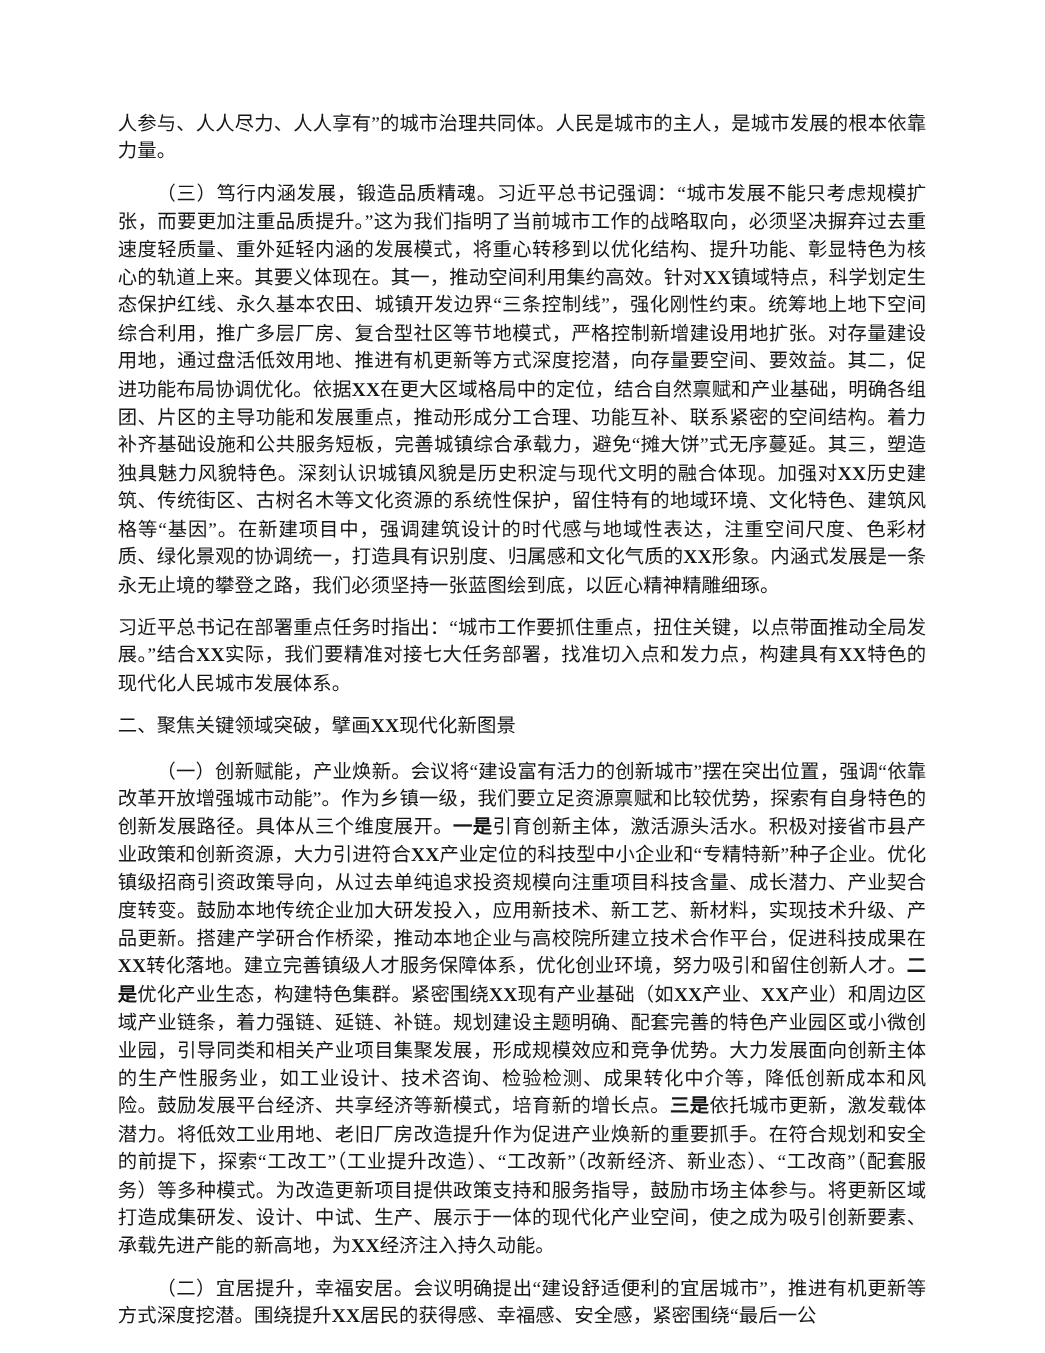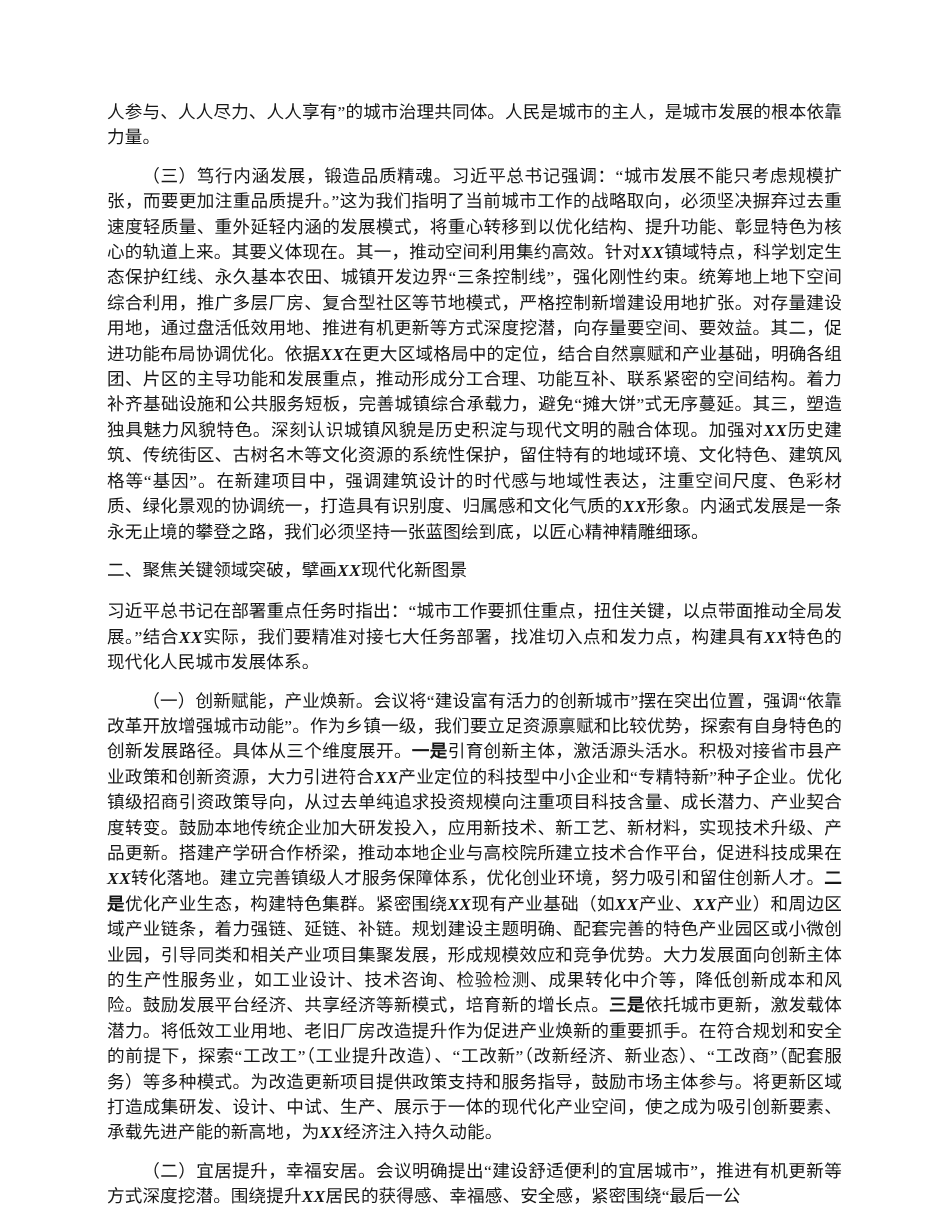--- a/index.html
+++ b/index.html
@@ -43,28 +43,27 @@
   .para.heading {
     text-indent: 0;
     margin-bottom: 16px;
   }
   b, .b {
     font-weight: 700;
   }
   .xx {
     font-weight: 700;
     letter-spacing: 0.2px;
-    font-style: italic;
   }
 </style>
 </head>
 <body>
 
 <div class="page">
   <div class="content" id="doc-body" style="color: rgb(23, 23, 23);">
       <p class="para"><span>人参与、人人尽力、人人享有”的城市治理共同体。人民是城市的主人，是城市发展的根本依靠力量。</span></p>
       <p class="para indent"><span>（三）笃行内涵发展，锻造品质精魂。习近平总书记强调：“城市发展不能只考虑规模扩张，而要更加注重品质提升。”这为我们指明了当前城市工作的战略取向，必须坚决摒弃过去重速度轻质量、重外延轻内涵的发展模式，将重心转移到以优化结构、提升功能、彰显特色为核心的轨道上来。其要义体现在。其一，推动空间利用集约高效。针对</span><span class="xx">XX</span><span>镇域特点，科学划定生态保护红线、永久基本农田、城镇开发边界“三条控制线”，强化刚性约束。统筹地上地下空间综合利用，推广多层厂房、复合型社区等节地模式，严格控制新增建设用地扩张。对存量建设用地，通过盘活低效用地、推进有机更新等方式深度挖潜，向存量要空间、要效益。其二，促进功能布局协调优化。依据</span><span class="xx">XX</span><span>在更大区域格局中的定位，结合自然禀赋和产业基础，明确各组团、片区的主导功能和发展重点，推动形成分工合理、功能互补、联系紧密的空间结构。着力补齐基础设施和公共服务短板，完善城镇综合承载力，避免“摊大饼”式无序蔓延。其三，塑造独具魅力风貌特色。深刻认识城镇风貌是历史积淀与现代文明的融合体现。加强对</span><span class="xx">XX</span><span>历史建筑、传统街区、古树名木等文化资源的系统性保护，留住特有的地域环境、文化特色、建筑风格等“基因”。在新建项目中，强调建筑设计的时代感与地域性表达，注重空间尺度、色彩材质、绿化景观的协调统一，打造具有识别度、归属感和文化气质的</span><span class="xx">XX</span><span>形象。内涵式发展是一条永无止境的攀登之路，我们必须坚持一张蓝图绘到底，以匠心精神精雕细琢。</span></p>
+      <p class="para"><span>习近平总书记在部署重点任务时指出：“城市工作要抓住重点，扭住关键，以点带面推动全局发展。”结合</span><span class="xx">XX</span><span>实际，我们要精准对接七大任务部署，找准切入点和发力点，构建具有</span><span class="xx">XX</span><span>特色的现代化人民城市发展体系。</span></p>
       <p class="para heading"><span>二、聚焦关键领域突破，擘画</span><span class="xx">XX</span><span>现代化新图景</span></p>
-      <p class="para"><span>习近平总书记在部署重点任务时指出：“城市工作要抓住重点，扭住关键，以点带面推动全局发展。”结合</span><span class="xx">XX</span><span>实际，我们要精准对接七大任务部署，找准切入点和发力点，构建具有</span><span class="xx">XX</span><span>特色的现代化人民城市发展体系。</span></p>
       <p class="para indent"><span>（一）创新赋能，产业焕新。会议将“建设富有活力的创新城市”摆在突出位置，强调“依靠改革开放增强城市动能”。作为乡镇一级，我们要立足资源禀赋和比较优势，探索有自身特色的创新发展路径。具体从三个维度展开。</span><span class="b">一是</span><span>引育创新主体，激活源头活水。积极对接省市县产业政策和创新资源，大力引进符合</span><span class="xx">XX</span><span>产业定位的科技型中小企业和“专精特新”种子企业。优化镇级招商引资政策导向，从过去单纯追求投资规模向注重项目科技含量、成长潜力、产业契合度转变。鼓励本地传统企业加大研发投入，应用新技术、新工艺、新材料，实现技术升级、产品更新。搭建产学研合作桥梁，推动本地企业与高校院所建立技术合作平台，促进科技成果在</span><span class="xx">XX</span><span>转化落地。建立完善镇级人才服务保障体系，优化创业环境，努力吸引和留住创新人才。</span><span class="b">二是</span><span>优化产业生态，构建特色集群。紧密围绕</span><span class="xx">XX</span><span>现有产业基础（如</span><span class="xx">XX</span><span>产业、</span><span class="xx">XX</span><span>产业）和周边区域产业链条，着力强链、延链、补链。规划建设主题明确、配套完善的特色产业园区或小微创业园，引导同类和相关产业项目集聚发展，形成规模效应和竞争优势。大力发展面向创新主体的生产性服务业，如工业设计、技术咨询、检验检测、成果转化中介等，降低创新成本和风险。鼓励发展平台经济、共享经济等新模式，培育新的增长点。</span><span class="b">三是</span><span>依托城市更新，激发载体潜力。将低效工业用地、老旧厂房改造提升作为促进产业焕新的重要抓手。在符合规划和安全的前提下，探索“工改工”（工业提升改造）、“工改新”（改新经济、新业态）、“工改商”（配套服务）等多种模式。为改造更新项目提供政策支持和服务指导，鼓励市场主体参与。将更新区域打造成集研发、设计、中试、生产、展示于一体的现代化产业空间，使之成为吸引创新要素、承载先进产能的新高地，为</span><span class="xx">XX</span><span>经济注入持久动能。</span></p>
       <p class="para indent"><span>（二）宜居提升，幸福安居。会议明确提出“建设舒适便利的宜居城市”，推进有机更新等方式深度挖潜。围绕提升</span><span class="xx">XX</span><span>居民的获得感、幸福感、安全感，紧密围绕“最后一公</span></p>
     </div>
 </div>
 
 </body></html>

